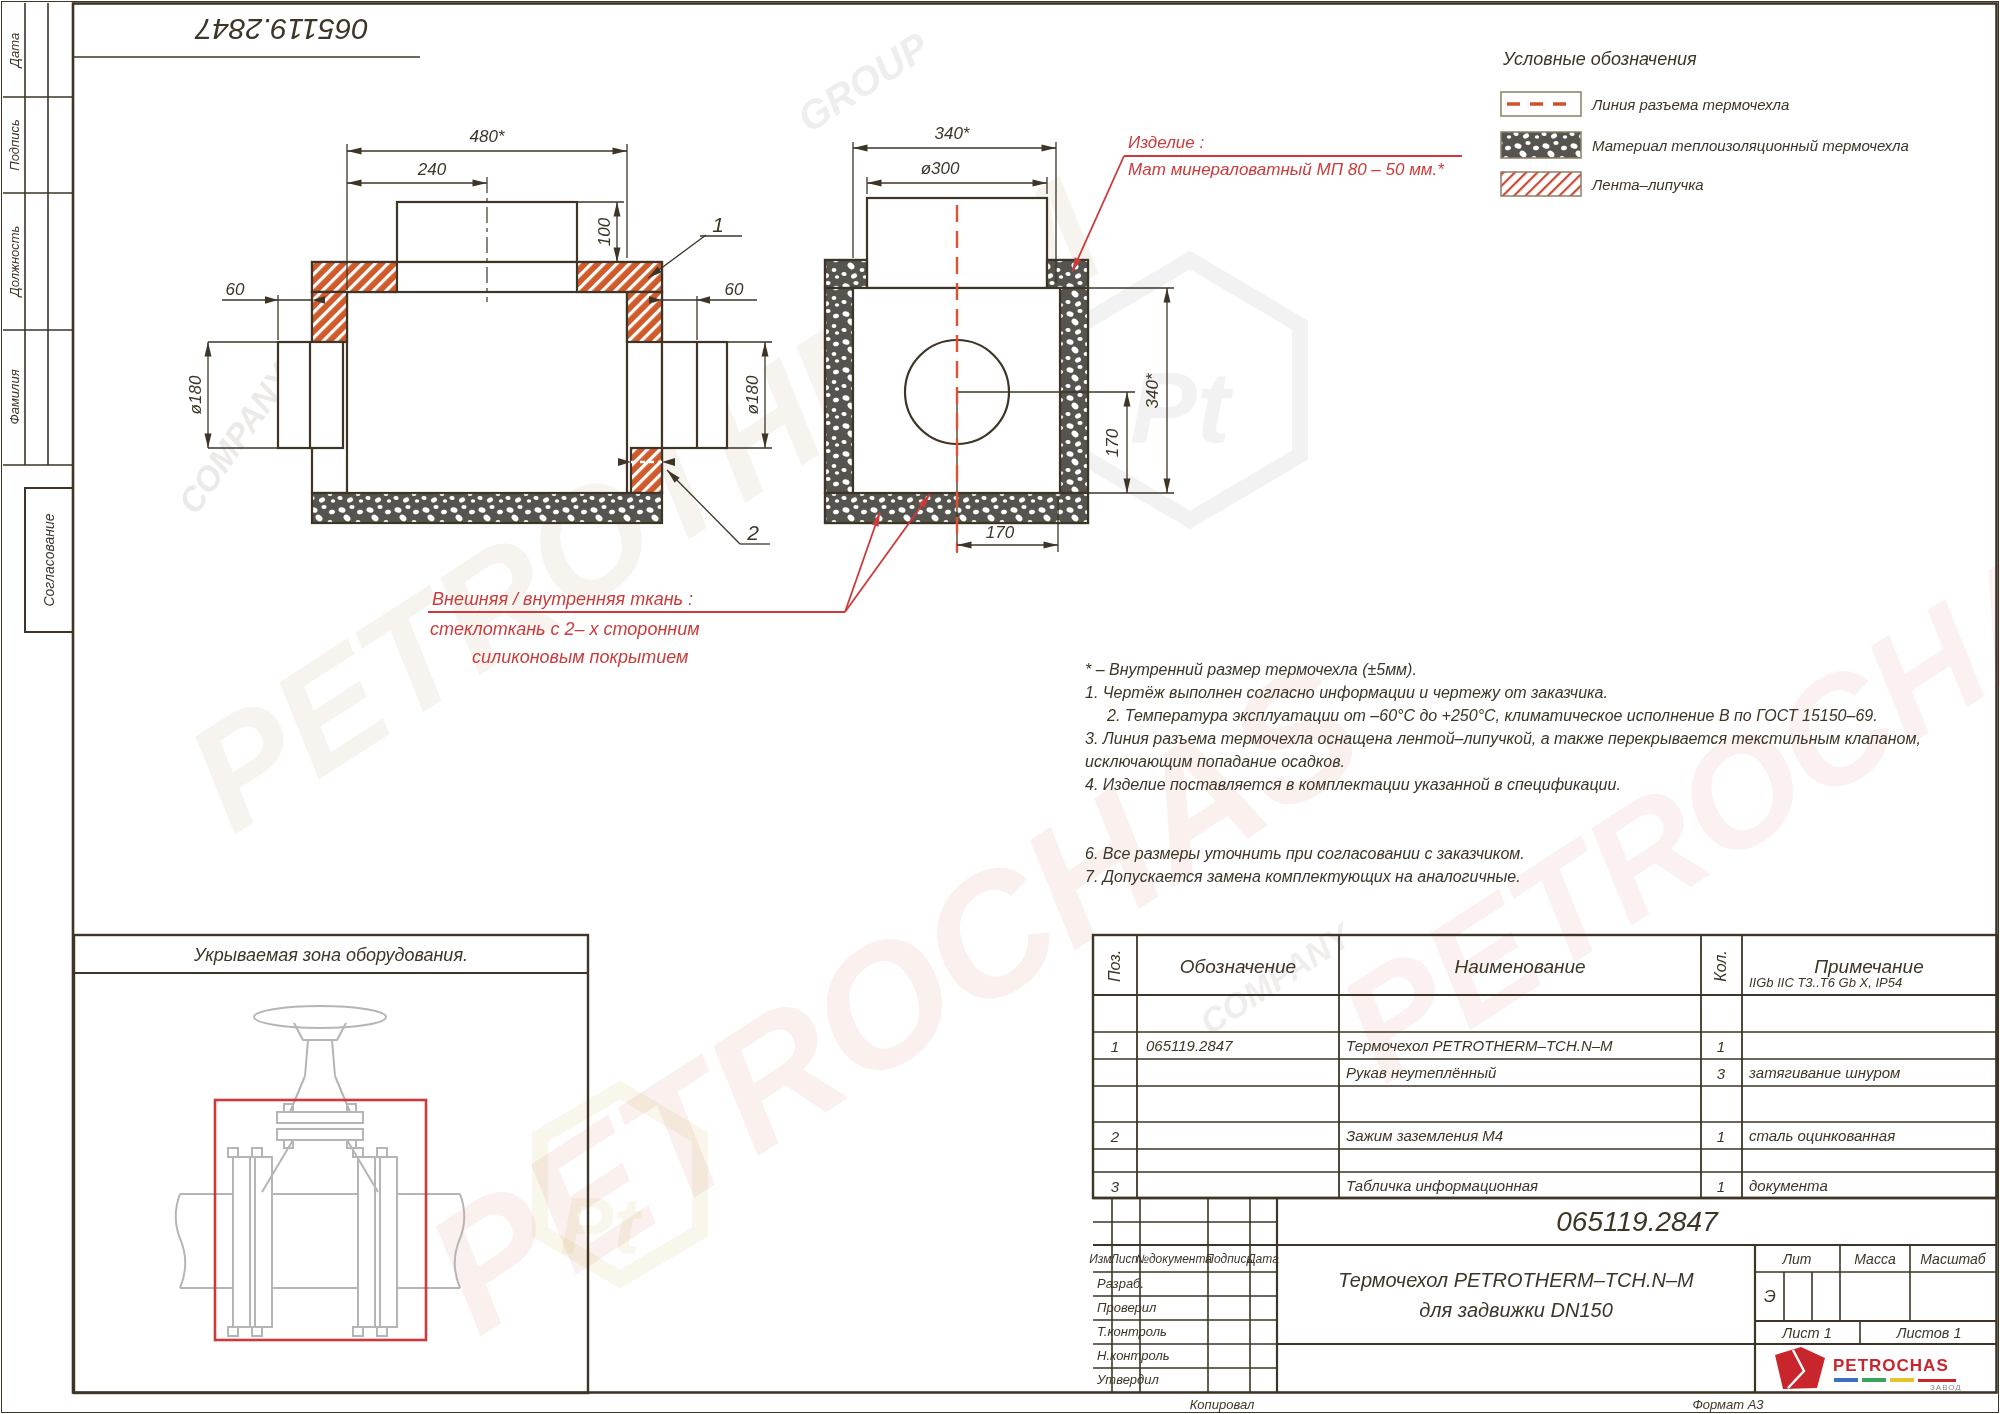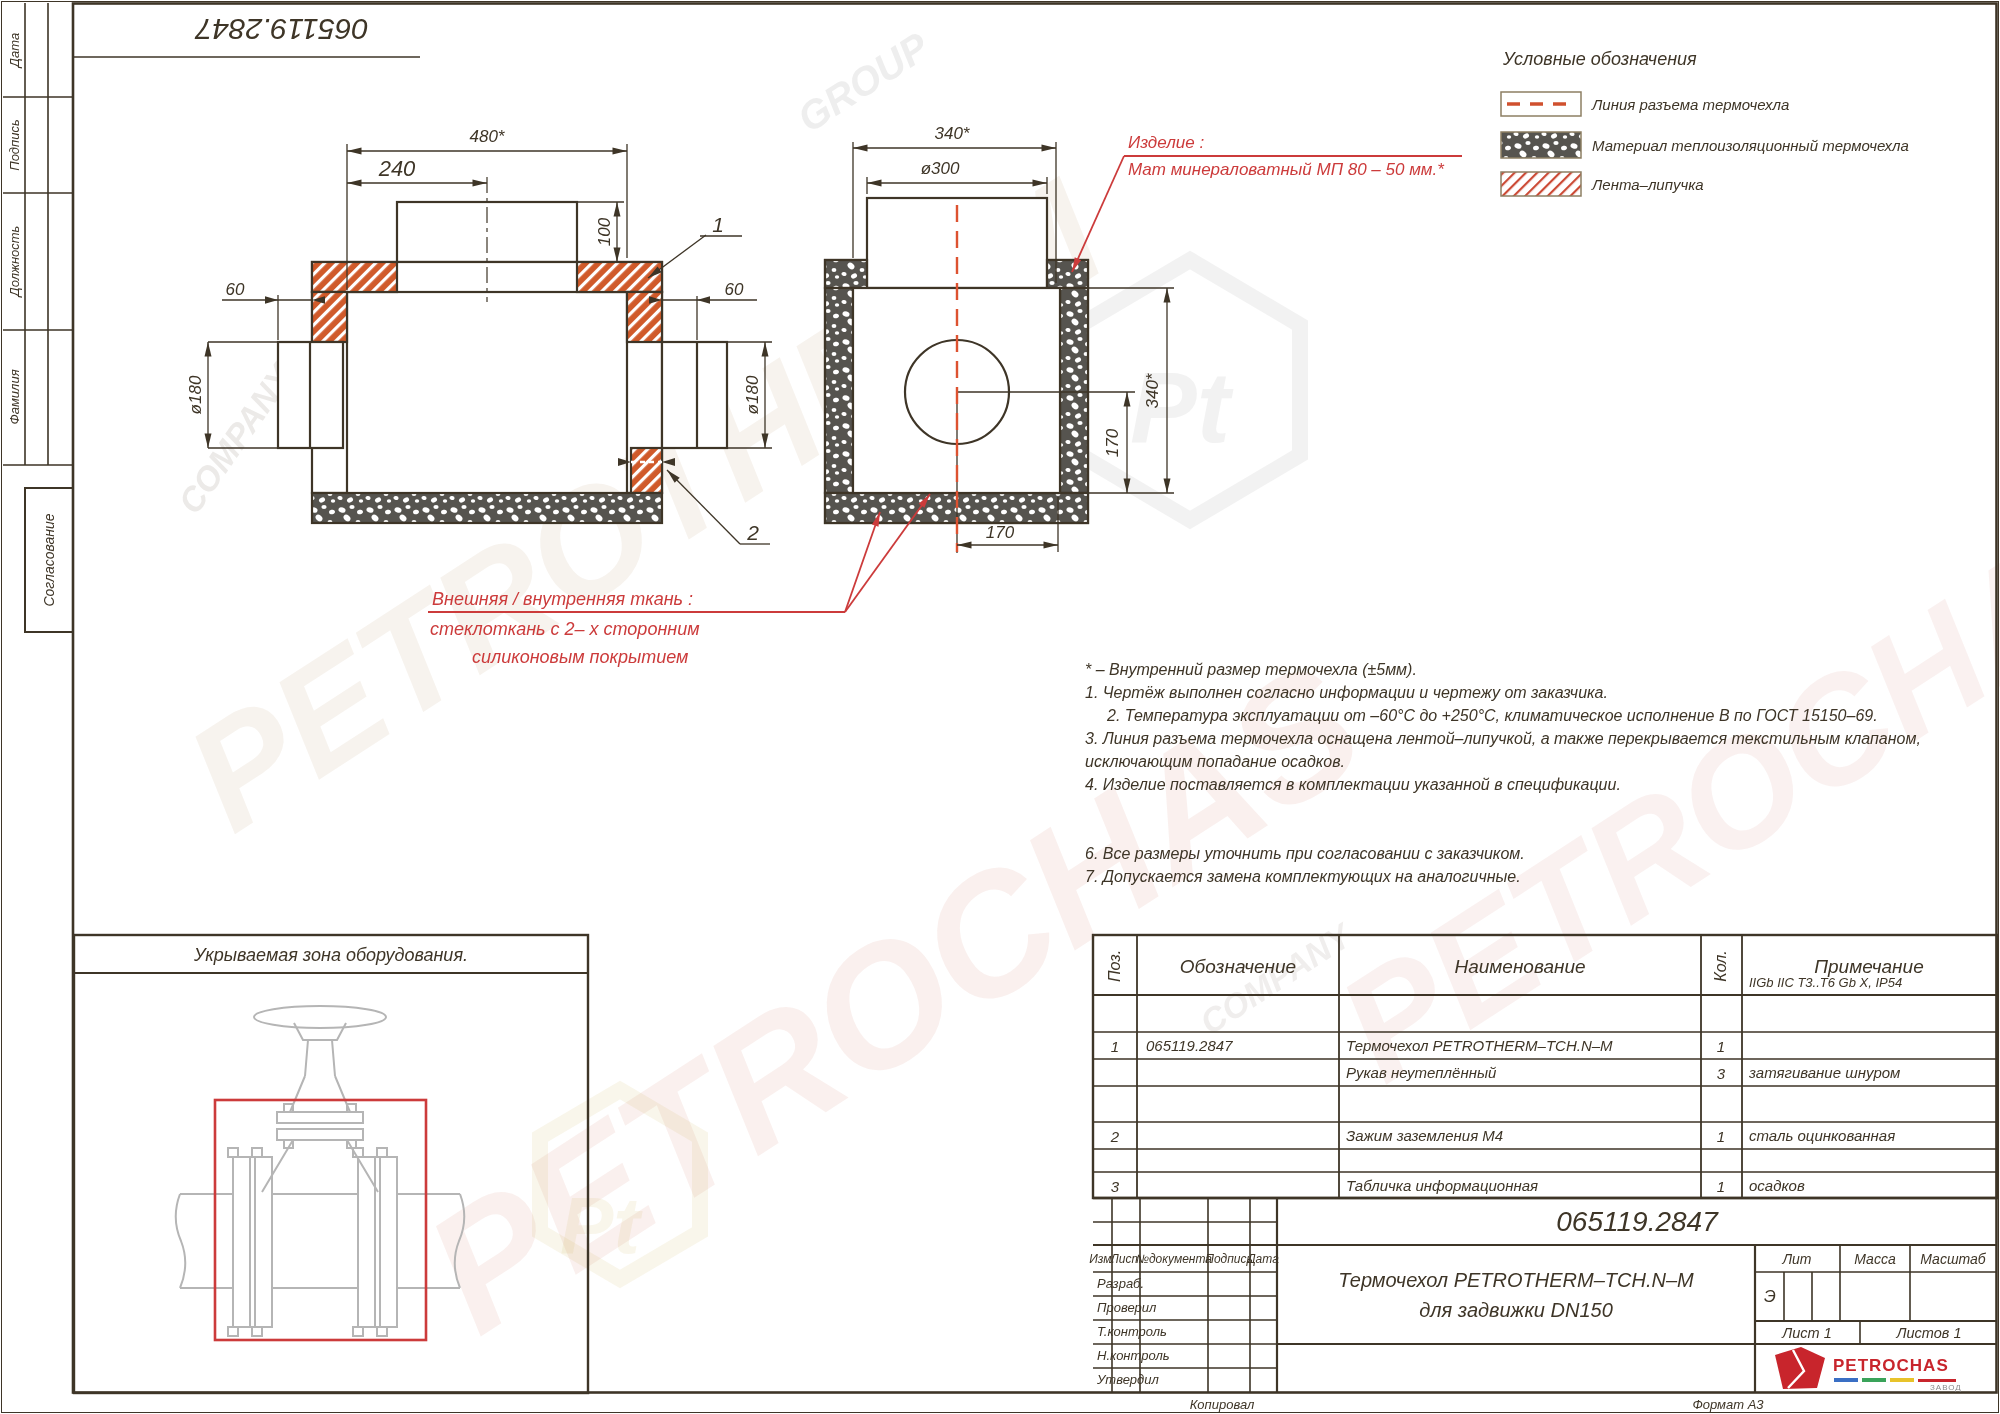--- a/index.html
+++ b/index.html
@@ -242,21 +242,21 @@
   <div class="t red" style="left:1128px;top:134px;font-size:17px;">Изделие :</div>
   <div class="t red" style="left:1128px;top:161px;font-size:17px;">Мат минераловатный МП  80 – 50 мм.*</div>
   <div class="t red" style="left:432px;top:590px;font-size:18px;">Внешняя / внутренняя ткань :</div>
   <div class="t red" style="left:430px;top:620px;font-size:18px;">стеклоткань с  2– х сторонним</div>
   <div class="t red" style="left:472px;top:648px;font-size:18px;">силиконовым покрытием</div>
 
   <div class="t c" style="left:718px;top:224px;font-size:21px;">1</div>
   <div class="t c" style="left:753px;top:532px;font-size:21px;">2</div>
 
   <div class="t c" style="left:487px;top:136px;font-size:17px;">480*</div>
-  <div class="t c" style="left:397px;top:169px;font-size:22px;">240</div>
+  <div class="t c" style="left:432px;top:169px;font-size:17px;">240</div>
   <div class="t v" style="left:604px;top:232px;font-size:17px;">100</div>
   <div class="t c" style="left:235px;top:289px;font-size:17px;">60</div>
   <div class="t c" style="left:734px;top:289px;font-size:17px;">60</div>
   <div class="t v" style="left:195px;top:395px;font-size:17px;">ø180</div>
   <div class="t v" style="left:752px;top:395px;font-size:17px;">ø180</div>
 
   <div class="t c" style="left:952px;top:133px;font-size:17px;">340*</div>
   <div class="t c" style="left:940px;top:168px;font-size:17px;">ø300</div>
   <div class="t v" style="left:1152px;top:391px;font-size:17px;">340*</div>
   <div class="t v" style="left:1112px;top:443px;font-size:17px;">170</div>
@@ -290,21 +290,21 @@
   <div class="t" style="left:1749px;top:1065px;font-size:15px;">затягивание шнуром</div>
 
   <div class="t c" style="left:1115px;top:1136px;font-size:15px;">2</div>
   <div class="t" style="left:1346px;top:1128px;font-size:15px;">Зажим заземления М4</div>
   <div class="t c" style="left:1721px;top:1136px;font-size:15px;">1</div>
   <div class="t" style="left:1749px;top:1128px;font-size:15px;">сталь оцинкованная</div>
 
   <div class="t c" style="left:1115px;top:1186px;font-size:15px;">3</div>
   <div class="t" style="left:1346px;top:1178px;font-size:15px;">Табличка информационная</div>
   <div class="t c" style="left:1721px;top:1186px;font-size:15px;">1</div>
-  <div class="t" style="left:1749px;top:1178px;font-size:15px;">осадков</div>
+  <div class="t" style="left:1749px;top:1178px;font-size:15px;">документа</div>
 
   <div class="t c" style="left:1637px;top:1222px;font-size:28px;">065119.2847</div>
   <div class="t c" style="left:1102px;top:1259px;font-size:12px;">Изм.</div>
   <div class="t c" style="left:1126px;top:1259px;font-size:12px;">Лист</div>
   <div class="t c" style="left:1174px;top:1259px;font-size:12px;">№документа</div>
   <div class="t c" style="left:1229px;top:1259px;font-size:12px;">Подпись</div>
   <div class="t c" style="left:1263px;top:1259px;font-size:12px;">Дата</div>
 
   <div class="t" style="left:1097px;top:1277px;font-size:13px;">Разраб.</div>
   <div class="t" style="left:1097px;top:1301px;font-size:13px;">Проверил</div>

